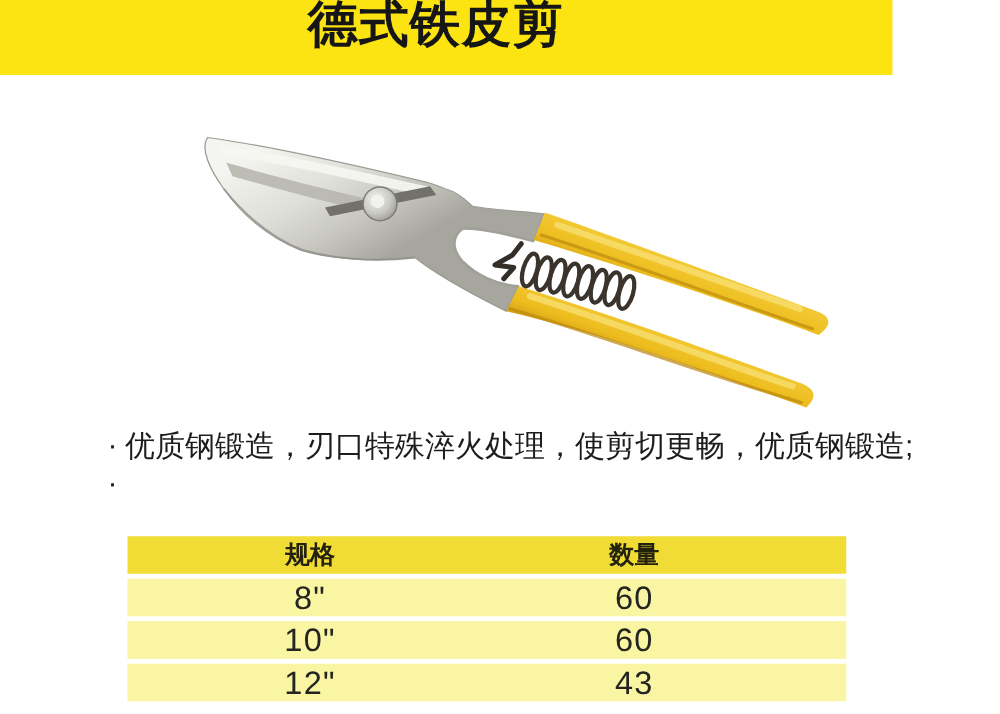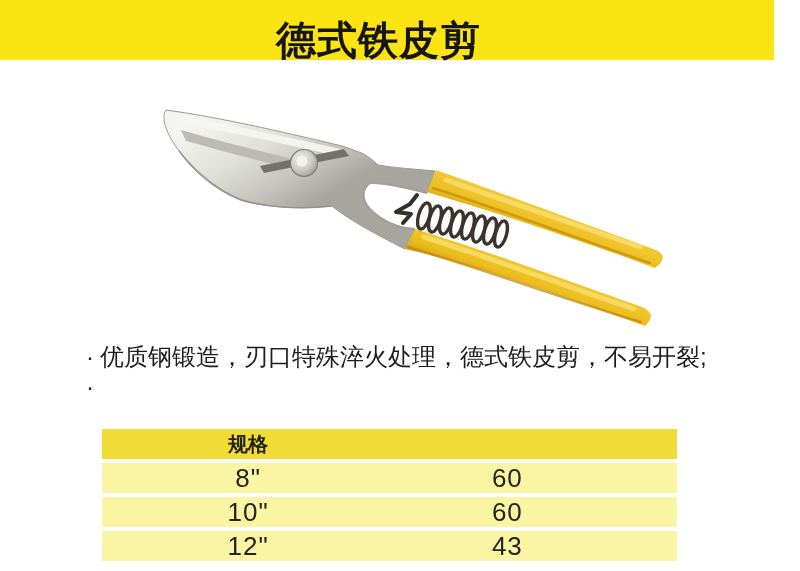--- a/index.html
+++ b/index.html
@@ -2,23 +2,23 @@
 <html style="--banner-yellow: #FCE412; --table-header-yellow: #F0DC35; --table-row-yellow: #F9F5A3; --handle-yellow: #EFC227; --steel-gray: #D9D9D3;"><head>
 <meta charset="utf-8">
 <style>
   html,body{margin:0;padding:0;background:#ffffff;}
   body{
     width:800px;height:571px;position:relative;overflow:hidden;
     font-family:"Liberation Sans","DejaVu Sans",sans-serif;
   }
   
   .banner{
-    position:absolute;left:0;top:0;width:774px;height:60px;
+    position:absolute;left:0;top:0;width:714px;height:60px;
     background:var(--banner-yellow,#FCE412);
-    display:flex;align-items:flex-end;justify-content:center;
+    display:flex;align-items:flex-start;justify-content:center;
   }
   .banner h1{
     margin:0;padding:0 17px 0 0;
     font-size:40px;line-height:1;font-weight:bold;
     letter-spacing:1px;color:#161616;
   }
   
   .photo{position:absolute;left:0;top:0;width:800px;height:571px;}
   .photo svg{display:block;}
   
@@ -131,30 +131,31 @@
       </g>
 
       <path d="M417,195 L410,204 L396,212 L411,214 L403,223" fill="none" stroke="#342e28" stroke-width="4" stroke-linecap="round" stroke-linejoin="round"></path>
     </g>
   </svg>
 </div>
 
 <ul class="features">
   <li class="feature">
     <span class="bullet">·</span>
-    <span>优质钢锻造，刃口特殊淬火处理，德式铁皮剪，不易开裂;</span>
+    <span>优质钢锻造，刃口特殊淬火处理，使剪切更畅，优质钢锻造;</span>
   </li>
   <li class="feature">
     <span class="bullet">·</span>
   </li>
 </ul>
 
 <div class="spec-table">
   <div class="t-row head">
     <div class="t-cell">规格</div>
+    <div class="t-cell">数量</div>
     <div class="t-cell"></div>
   </div>
   <div class="t-row body">
     <div class="t-cell">8"</div>
     <div class="t-cell">60</div>
     <div class="t-cell"></div>
   </div>
   <div class="t-row body">
     <div class="t-cell">10"</div>
     <div class="t-cell">60</div>

